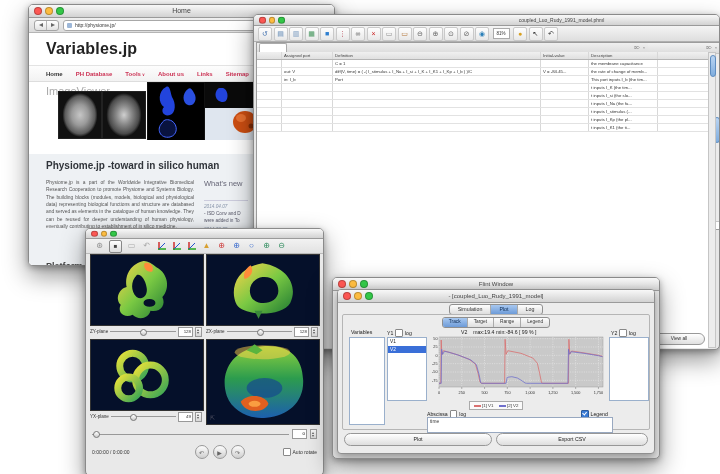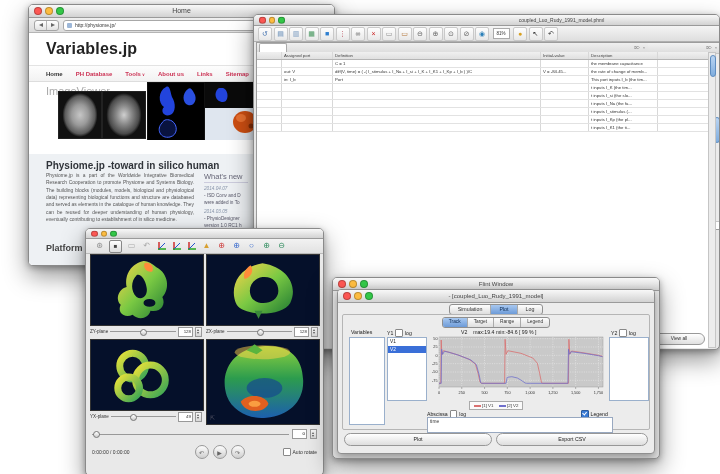--- a/index.html
+++ b/index.html
@@ -137,25 +137,25 @@
   .fplot{position:absolute;left:84px;top:20px;width:180px;height:66px;}
   .fleg{position:absolute;left:0;right:0;top:86px;display:flex;justify-content:center;}
   .fleg .box{display:inline-flex;gap:5px;border:1px solid #aaa;background:#fafafa;padding:1px 4px;font-size:4.4px;color:#333;align-items:center;}
   .fleg .sw{display:inline-block;width:7px;height:1.5px;margin-right:1.5px;vertical-align:middle;}
   .finput{position:absolute;left:84px;top:102px;width:180px;height:12px;background:#fff;border:1px solid #98a8c0;
     font-size:4.8px;color:#333;padding:1px 2px;}
   .fbtn{position:absolute;height:11px;border:1px solid #979797;border-radius:7px;background:linear-gradient(#ffffff,#dedede);
     font-size:5.3px;color:#222;text-align:center;line-height:11px;cursor:pointer;}
   
   .band{position:absolute;left:0;right:0;top:121px;bottom:0;background:#eef1f4;padding:6px 0 0 17px;}
-  .band h2{margin:0 0 1px 0;font-size:10px;color:#30343a;font-weight:bold;}
+  .band h2{margin:0 0 8px 0;font-size:10px;color:#30343a;font-weight:bold;}
   .bcols{display:flex;gap:10px;}
   .band p{margin:0;width:148px;font-size:4.9px;line-height:1.5;color:#555;text-align:justify;}
   #whatsnew{width:44px;}
-  #whatsnew h3{margin:0 0 2px 0;font-size:7.5px;color:#667;font-weight:normal;border-bottom:1px solid #ccd;padding-bottom:1px;}
+  #whatsnew h3{margin:0 0 2px 0;font-size:7.5px;color:#667;font-weight:normal;border-bottom:1px solid #ccd;padding-bottom:12px;}
   .wn-line{font-size:4.7px;color:#556;line-height:1.5;}
   .wn-date{font-style:italic;color:#8895aa;margin-top:2px;}
   .band h4{margin:7px 0 0 0;font-size:9px;color:#444;font-weight:bold;}
 </style>
 </head>
 <body>
 
 <div id="screen">
 
   <section class="win" id="browser">

